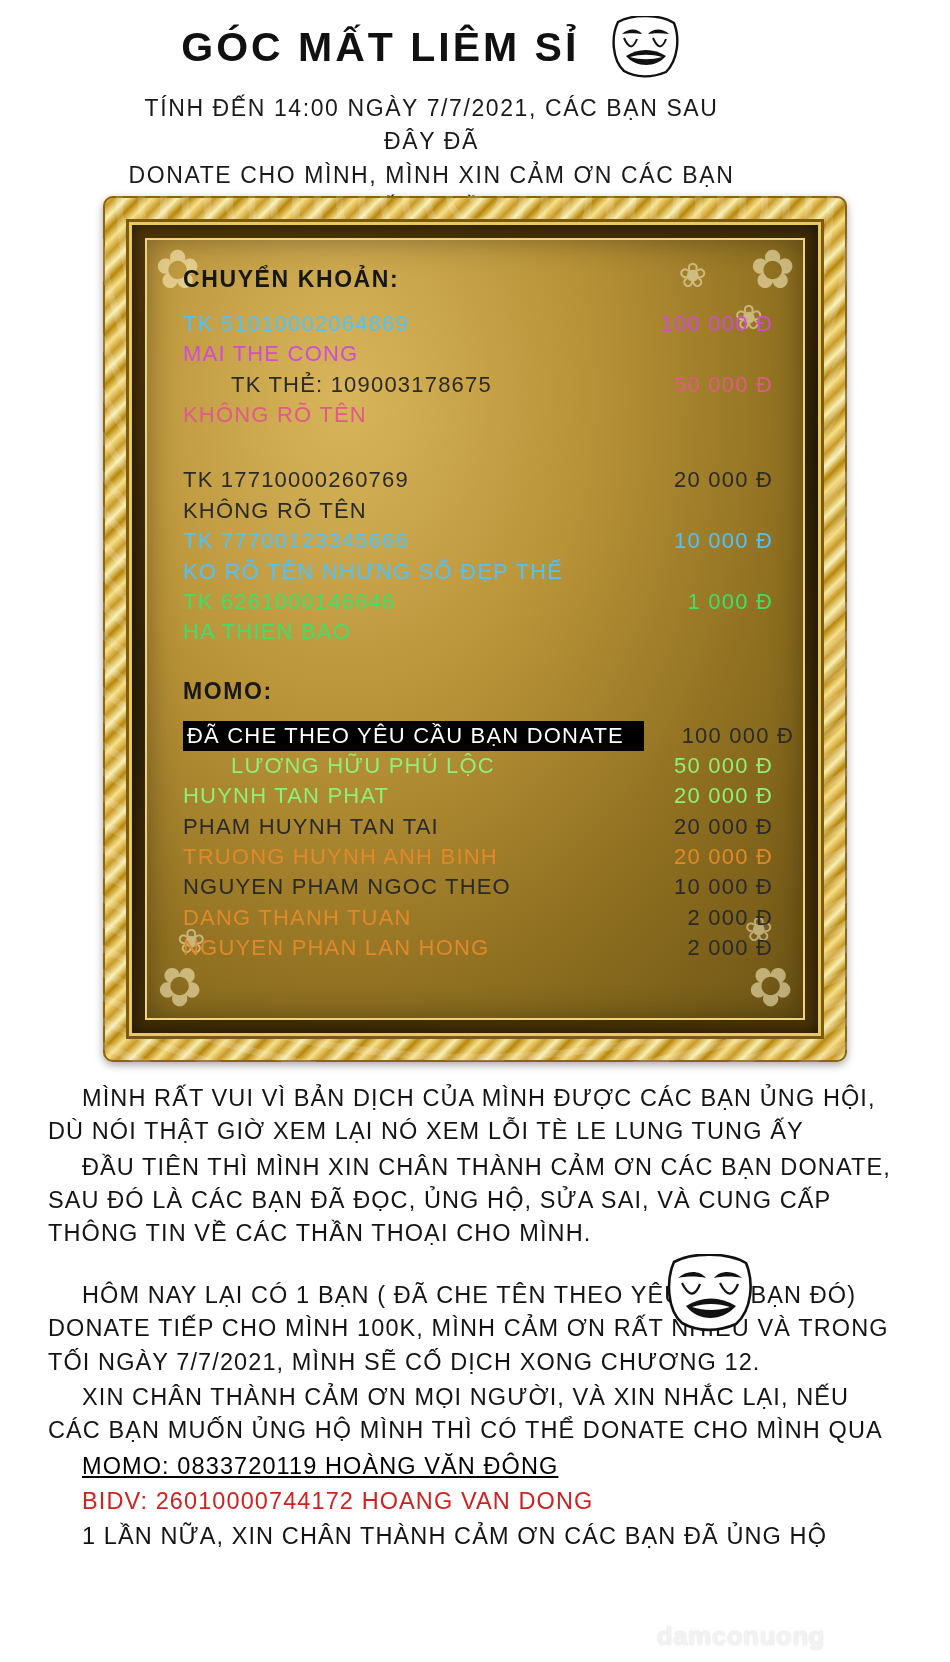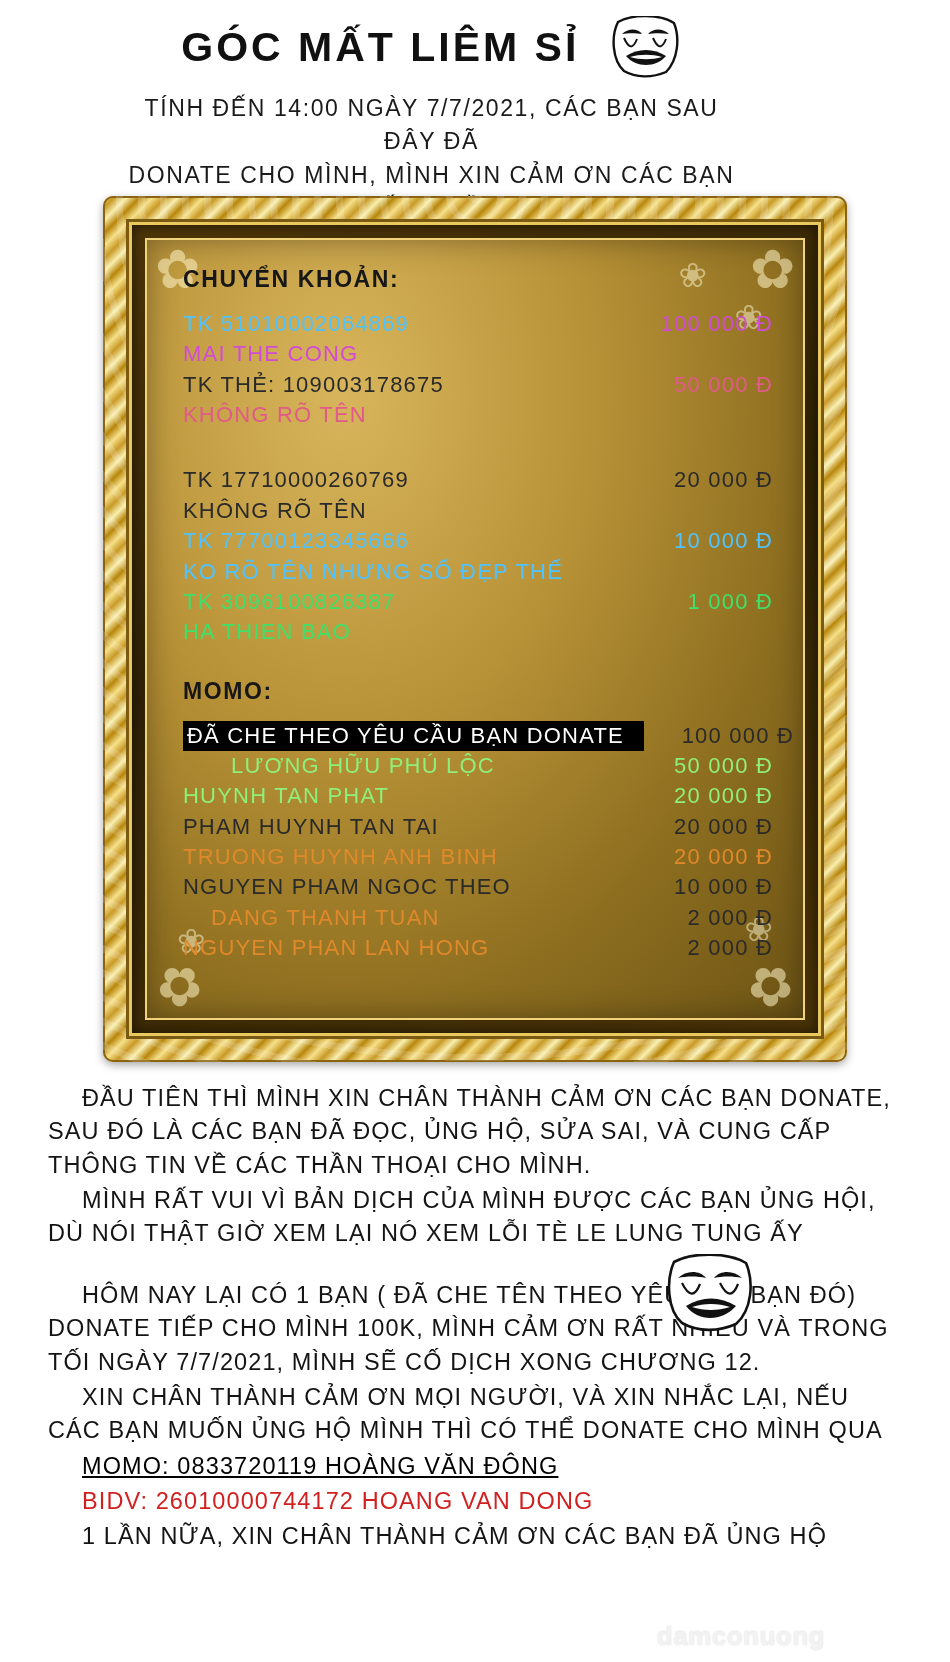--- a/index.html
+++ b/index.html
@@ -209,36 +209,36 @@
 
       <div class="plate-content">
         <div class="section-title">CHUYỂN KHOẢN:</div>
         <div id="bank-list">
             <div class="row">
               <span class="name" style="color: rgb(78, 195, 255);">TK 51010002064869</span>
               <span class="amt" style="color: rgb(210, 75, 214);">100 000 Đ</span>
             </div>
             <div class="namer" style="color: rgb(210, 75, 214);">MAI THE CONG</div>
             <div class="row">
-              <span class="name" style="color: rgb(42, 42, 42);">TK THẺ: 109003178675</span>
+              <span class="name" style="color: rgb(42, 42, 42); margin-left: 48px;">TK THẺ: 109003178675</span>
               <span class="amt" style="color: rgb(224, 90, 138);">50 000 Đ</span>
             </div>
             <div class="namer" style="color: rgb(224, 90, 138);">KHÔNG RÕ TÊN</div>
             <div class="row">
               <span class="name" style="color: rgb(42, 42, 42); margin-top: 35px;">TK 17710000260769</span>
               <span class="amt" style="color: rgb(42, 42, 42);">20 000 Đ</span>
             </div>
             <div class="namer" style="color: rgb(42, 42, 42);">KHÔNG RÕ TÊN</div>
             <div class="row">
               <span class="name" style="color: rgb(78, 195, 255);">TK 77700123345666</span>
               <span class="amt" style="color: rgb(78, 195, 255);">10 000 Đ</span>
             </div>
             <div class="namer" style="color: rgb(78, 195, 255);">KO RÕ TÊN NHƯNG SỐ ĐẸP THẾ</div>
             <div class="row">
-              <span class="name" style="color: rgb(63, 224, 106);">TK 3096100826387</span>
+              <span class="name" style="color: rgb(63, 224, 106);">TK 6261000146646</span>
               <span class="amt" style="color: rgb(63, 224, 106);">1 000 Đ</span>
             </div>
             <div class="namer" style="color: rgb(63, 224, 106);">HA THIEN BAO</div>
           </div>
         <div class="spacer"></div>
         <div class="section-title">MOMO:</div>
         <div id="momo-list">
             <div class="row">
               <span class="name blk" style="color: rgb(255, 255, 255);">ĐÃ CHE THEO YÊU CẦU BẠN DONATE</span>
               <span class="amt" style="color: rgb(42, 42, 42);">100 000 Đ</span>
@@ -257,35 +257,35 @@
             </div>
             <div class="row">
               <span class="name" style="color: rgb(224, 137, 42);">TRUONG HUYNH ANH BINH</span>
               <span class="amt" style="color: rgb(224, 137, 42);">20 000 Đ</span>
             </div>
             <div class="row">
               <span class="name" style="color: rgb(42, 42, 42);">NGUYEN PHAM NGOC THEO</span>
               <span class="amt" style="color: rgb(42, 42, 42);">10 000 Đ</span>
             </div>
             <div class="row">
-              <span class="name" style="color: rgb(224, 137, 42); margin-left: 28px;">DANG THANH TUAN</span>
+              <span class="name" style="color: rgb(224, 137, 42);">DANG THANH TUAN</span>
               <span class="amt" style="color: rgb(42, 42, 42);">2 000 Đ</span>
             </div>
             <div class="row">
               <span class="name" style="color: rgb(224, 137, 42);">NGUYEN PHAN LAN HONG</span>
               <span class="amt" style="color: rgb(42, 42, 42);">2 000 Đ</span>
             </div>
           </div>
       </div>
     </div>
   </div>
 
   <div class="bottom">
+    <p class="indent">MÌNH RẤT VUI VÌ BẢN DỊCH CỦA MÌNH ĐƯỢC CÁC BẠN ỦNG HỘI, DÙ NÓI THẬT GIỜ XEM LẠI NÓ XEM LỖI TÈ LE LUNG TUNG ẤY</p>
     <p class="indent">ĐẦU TIÊN THÌ MÌNH XIN CHÂN THÀNH CẢM ƠN CÁC BẠN DONATE, SAU ĐÓ LÀ CÁC BẠN ĐÃ ĐỌC, ỦNG HỘ, SỬA SAI, VÀ CUNG CẤP THÔNG TIN VỀ CÁC THẦN THOẠI CHO MÌNH.</p>
-    <p class="indent">MÌNH RẤT VUI VÌ BẢN DỊCH CỦA MÌNH ĐƯỢC CÁC BẠN ỦNG HỘI, DÙ NÓI THẬT GIỜ XEM LẠI NÓ XEM LỖI TÈ LE LUNG TUNG ẤY</p>
     <div class="gap"></div>
     <p class="indent">HÔM NAY LẠI CÓ 1 BẠN ( ĐÃ CHE TÊN THEO YÊU CẦU BẠN ĐÓ) DONATE TIẾP CHO MÌNH 100K, MÌNH CẢM ƠN RẤT NHIỀU VÀ TRONG TỐI NGÀY 7/7/2021, MÌNH SẼ CỐ DỊCH XONG CHƯƠNG 12.</p>
     <p class="indent">XIN CHÂN THÀNH CẢM ƠN MỌI NGƯỜI, VÀ XIN NHẮC LẠI, NẾU CÁC BẠN MUỐN ỦNG HỘ MÌNH THÌ CÓ THỂ DONATE CHO MÌNH QUA</p>
     <p class="momo-line indent">MOMO: 0833720119 HOÀNG VĂN ĐÔNG</p>
     <p class="bidv-line indent">BIDV: 26010000744172 HOANG VAN DONG</p>
     <p class="indent">1 LẦN NỮA, XIN CHÂN THÀNH CẢM ƠN CÁC BẠN ĐÃ ỦNG HỘ</p>
 
     <span class="meme-face2">
       <svg viewBox="0 0 96 78" width="96" height="78">
         <path d="M12 8 C30 -2, 66 -2, 84 9 C92 28, 90 56, 74 70 C56 78, 36 78, 20 69 C5 56, 4 26, 12 8 Z" fill="#ffffff" stroke="#111" stroke-width="2.6"></path>

